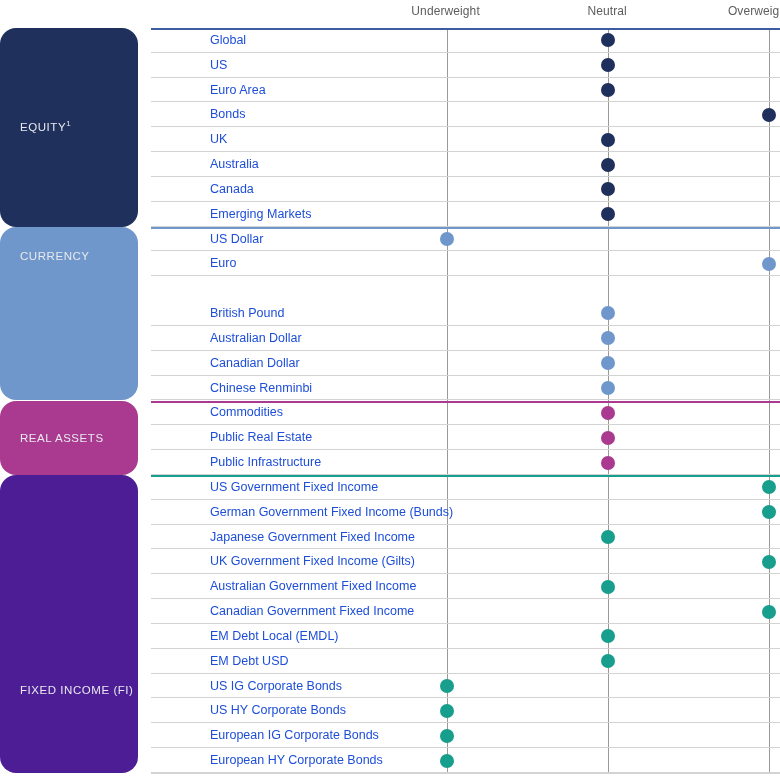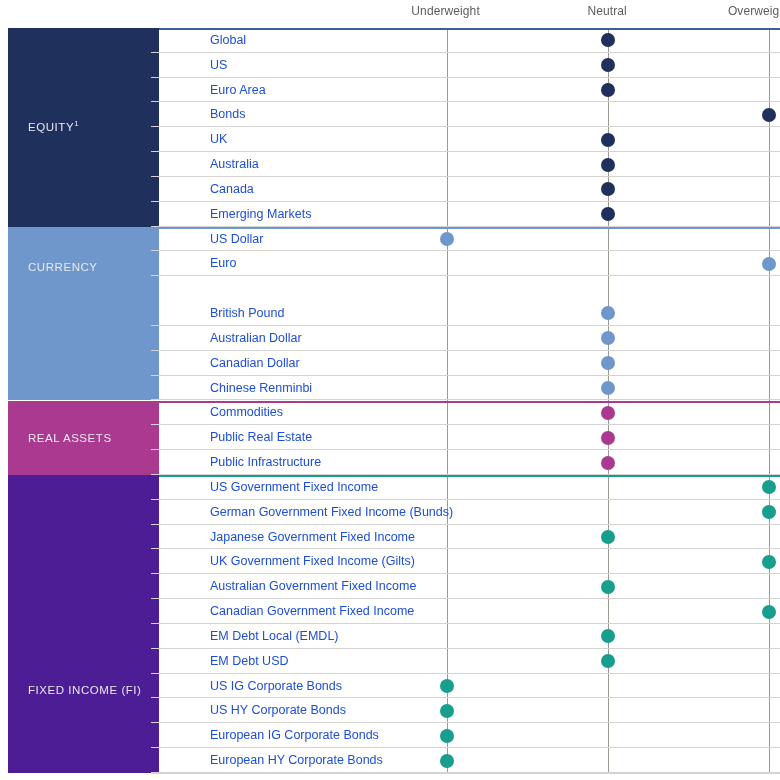--- a/index.html
+++ b/index.html
@@ -52,26 +52,27 @@
     position: absolute;
     top: 0;
     bottom: 6px;
     width: 1px;
     background: #9a9a93;
   }
 
   
   .sec-block {
     position: absolute;
-    left: 8px;
-    width: 151px;
+    left: 0;
+    width: 138px;
     box-sizing: border-box;
     display: flex;
     align-items: center;
     padding-left: 20px;
+    border-radius: 16px;
   }
   .sec-label {
     font-size: 11.5px;
     color: #e8e9ee;
     letter-spacing: 0.55px;
     white-space: nowrap;
   }
   .sec-label sup {
     font-size: 8px;
     vertical-align: super;
@@ -165,21 +166,21 @@
       </div>
       <div class="row" style="top: 149px; height: 24.8333px;">
         <span class="row-label">Canada</span>
         <div class="dot" style="background: rgb(32, 48, 92); left: 457px; top: 12.4167px;"></div>
       </div>
       <div class="row" style="top: 173.833px; height: 24.8333px;">
         <span class="row-label">Emerging Markets</span>
         <div class="dot" style="background: rgb(32, 48, 92); left: 457px; top: 12.4167px;"></div>
       </div>
       <div class="sec-rule" style="top: 198.667px; background: rgb(111, 151, 203);"></div>
-      <div class="sec-block" style="top: 198.667px; height: 173.833px; background: rgb(111, 151, 203); align-items: flex-start; padding-top: 34px;">
+      <div class="sec-block" style="top: 198.667px; height: 173.833px; background: rgb(111, 151, 203); align-items: flex-start; padding-top: 23px;">
         <span class="sec-label">CURRENCY</span>
       </div>
       <div class="row firstrow" style="top: 198.667px; height: 24.8333px;">
         <span class="row-label">US Dollar</span>
         <div class="dot" style="background: rgb(111, 151, 203); left: 296px; top: 12.4167px;"></div>
       </div>
       <div class="row" style="top: 223.5px; height: 24.8333px;">
         <span class="row-label">Euro</span>
         <div class="dot" style="background: rgb(111, 151, 203); left: 618px; top: 12.4167px;"></div>
       </div>

